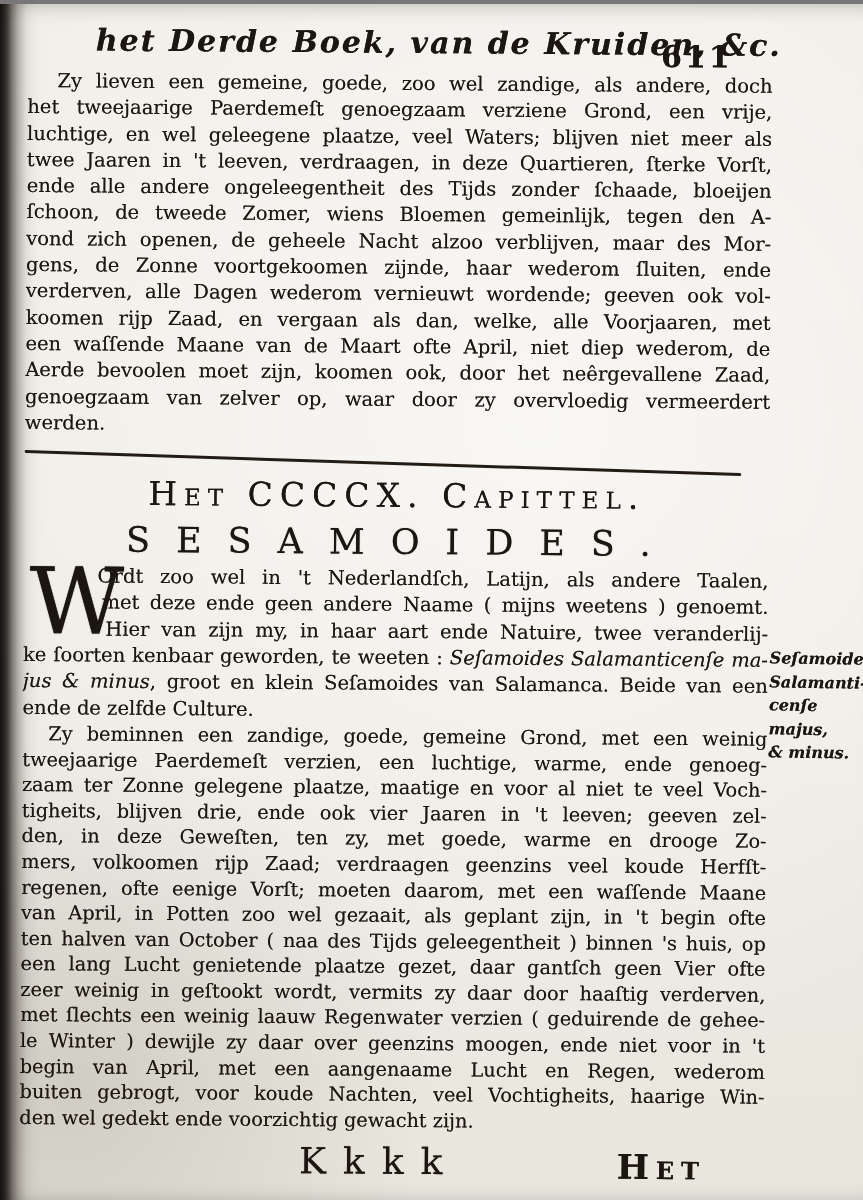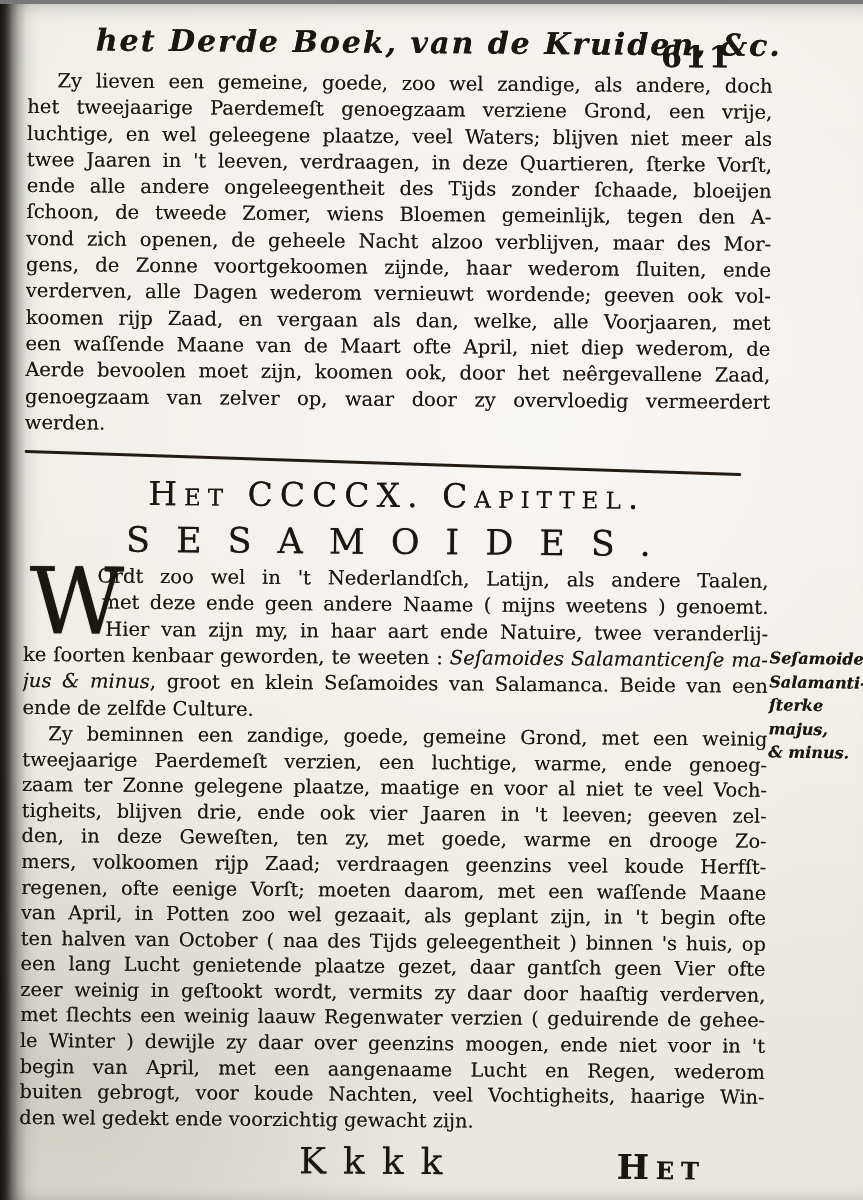--- a/index.html
+++ b/index.html
@@ -175,16 +175,16 @@
     <div class="footer">
       <div class="signature-mark">Kkkk</div>
       <div class="catchword">Het</div>
     </div>
 
   </div>
 
   <div class="margin-note">
       <div class="line"><span>Seſamoides</span></div>
       <div class="line"><span>Salamanti-</span></div>
-      <div class="line"><span>ſterke majus,</span></div>
+      <div class="line"><span>cenſe majus,</span></div>
       <div class="line"><span>&amp; minus.</span></div>
     </div>
 </div>
 
 </body></html>

